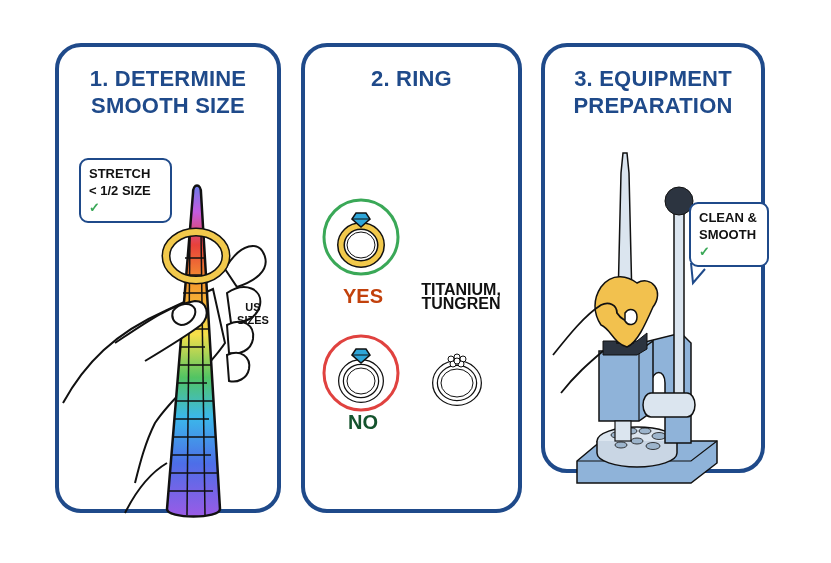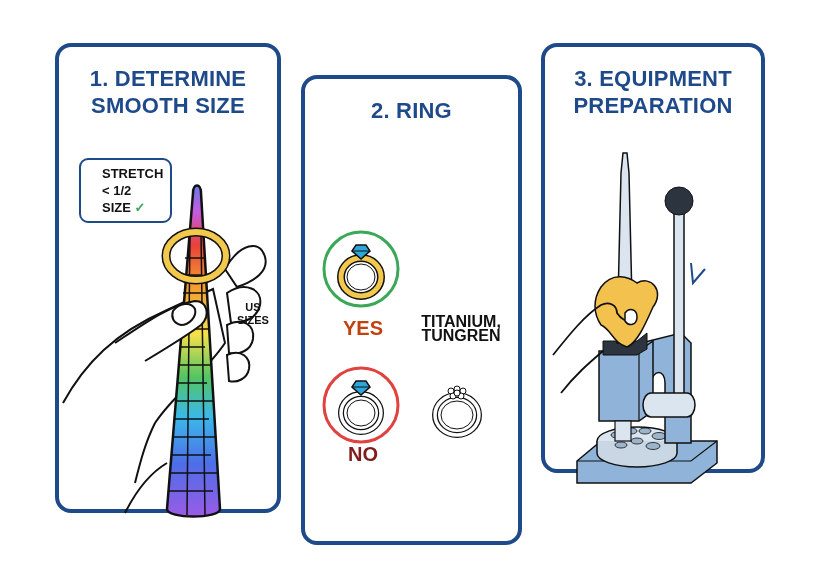--- a/index.html
+++ b/index.html
@@ -1,29 +1,29 @@
 <!DOCTYPE html>
 <html><head>
   <meta charset="utf-8">
   <style>
     * { box-sizing: border-box; margin: 0; padding: 0; }
     html, body { width: 831px; height: 563px; background: #ffffff; overflow: hidden; }
     body { position: relative; font-family: "Liberation Sans", sans-serif; }
     .panel {
-      position: absolute; border: 4px solid #1f4a8a; border-radius: 16px; background: #ffffff;
+      position: absolute; border: 4px solid #1f4a8a; border-radius: 26px; background: #ffffff;
     }
     .panel-title {
       position: absolute; left: 0; right: 0; top: 18px; text-align: center;
       font-family: "Liberation Sans", sans-serif; font-weight: 700; font-size: 22px;
       line-height: 27px; color: #1f4a8a; letter-spacing: 0.2px;
     }
     .bubble {
       position: absolute; background: #fff; border: 2px solid #1f4a8a; border-radius: 9px;
       font-family: "Liberation Sans", sans-serif; font-weight: 700; font-size: 13px; line-height: 17px; color: #111;
-      padding: 5px 21px;
+      padding: 5px 8px;
     }
     .check { color: #3aa857; font-weight: 700; }
     .label {
       position: absolute; font-family: "Liberation Sans", sans-serif; font-weight: 700; color: #111;
       text-align: center;
     }
     svg { position: absolute; overflow: visible; }
   </style>
 </head>
 <body>
@@ -92,21 +92,21 @@
     <div><span>&lt; 1/2 SIZE</span>
       <span class="check">✓</span></div>
   </div>
 
   <div class="label" style="left:172px; top:254px; font-size:11px; line-height:13px; width:44px;">
     <div>US</div>
     <div>SIZES</div>
   </div>
 </div>
 
-<div class="panel" style="left:301px; top:43px; width:221px; height:470px;margin-top:32px;">
+<div class="panel" style="left:301px; top:43px; width:221px; height:470px;">
   <div class="panel-title">
     <div>2. RING</div>
   </div>
 
   <svg width="90" height="90" style="left:16px; top:150px;">
     <circle cx="40" cy="40" r="37" fill="#fff" stroke="#3aa857" stroke-width="3"></circle>
     <ellipse cx="40" cy="48" rx="20" ry="19" fill="none" stroke="#111" stroke-width="8"></ellipse>
     <ellipse cx="40" cy="48" rx="20" ry="19" fill="none" stroke="#f2c94c" stroke-width="5"></ellipse>
     <ellipse cx="40" cy="48" rx="14" ry="13" fill="none" stroke="#111" stroke-width="1"></ellipse>
     <path d="M31 22 L35 16 L45 16 L49 22 L40 30 Z" fill="#2fa6d9" stroke="#111" stroke-width="1.5"></path>
@@ -120,21 +120,21 @@
   </div>
 
   <svg width="90" height="90" style="left:16px; top:286px;">
     <circle cx="40" cy="40" r="37" fill="#fff" stroke="#e0423f" stroke-width="3"></circle>
     <ellipse cx="40" cy="48" rx="20" ry="19" fill="none" stroke="#111" stroke-width="6"></ellipse>
     <ellipse cx="40" cy="48" rx="20" ry="19" fill="none" stroke="#fff" stroke-width="3.5"></ellipse>
     <ellipse cx="40" cy="48" rx="14" ry="13" fill="none" stroke="#111" stroke-width="1"></ellipse>
     <path d="M31 22 L35 16 L45 16 L49 22 L40 30 Z" fill="#2fa6d9" stroke="#111" stroke-width="1.5"></path>
     <line x1="31" y1="22" x2="49" y2="22" stroke="#111" stroke-width="1"></line>
   </svg>
-  <div class="label" style="left:18px; top:364px; width:80px; font-size:20px; color:#7f1d1d;">NO</div>
+  <div class="label" style="left:18px; top:364px; width:80px; font-size:20px; color:#14532d;">NO</div>
 
   <svg width="70" height="80" style="left:118px; top:292px;">
     <ellipse cx="34" cy="44" rx="22" ry="20" fill="none" stroke="#111" stroke-width="6"></ellipse>
     <ellipse cx="34" cy="44" rx="22" ry="20" fill="none" stroke="#fff" stroke-width="3.5"></ellipse>
     <ellipse cx="34" cy="44" rx="16" ry="14" fill="none" stroke="#111" stroke-width="1"></ellipse>
     <g fill="#fff" stroke="#111" stroke-width="1">
       <circle cx="28" cy="20" r="3"></circle>
         <circle cx="34" cy="18" r="3"></circle>
         <circle cx="40" cy="20" r="3"></circle>
       <circle cx="30" cy="25" r="3"></circle>
@@ -184,13 +184,18 @@
     <path d="M110 350 L146 350 A8 12 0 0 1 146 374 L110 374 A8 12 0 0 1 110 350 Z" fill="#dbe5ef" stroke="#111" stroke-width="1.5"></path>
 
     <path d="M60 244 C72 228 88 234 96 240 C110 232 124 248 112 264 C104 282 96 300 86 304 C72 300 70 286 60 282 C52 270 52 256 60 244 Z" fill="#f2c14e" stroke="#111" stroke-width="1.5"></path>
 
     <path d="M12 312 C28 292 44 272 60 262 C68 258 76 262 76 270 C80 276 86 280 90 276 M20 350 C34 332 48 320 62 308" fill="none" stroke="#111" stroke-width="1.8"></path>
     <path d="M84 270 C88 264 96 266 96 274 C96 282 88 284 84 278 Z" fill="#fff" stroke="#111" stroke-width="1.5"></path>
 
     <path d="M150 220 L152 240 L164 226" fill="#fff" stroke="#1f4a8a" stroke-width="2"></path>
   </svg>
 
+  <div class="bubble" style="left:144px; top:155px; width:80px;">
+    <div>CLEAN &amp;</div>
+    <div><span>SMOOTH</span>
+      <span class="check">✓</span></div>
+  </div>
 </div>
 
 </body></html>

